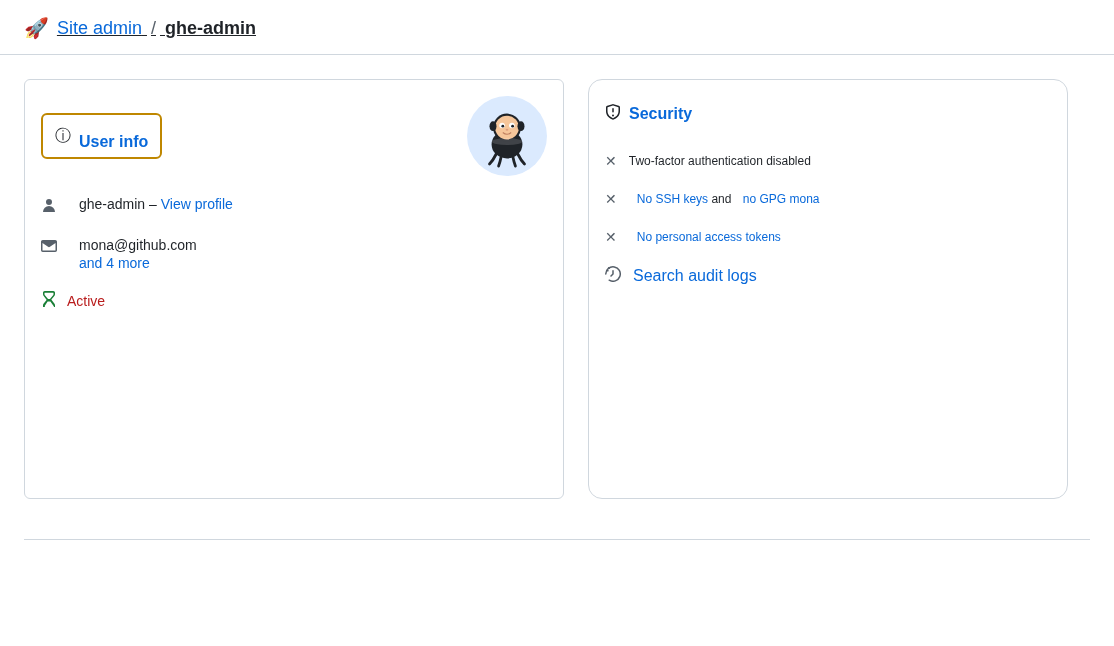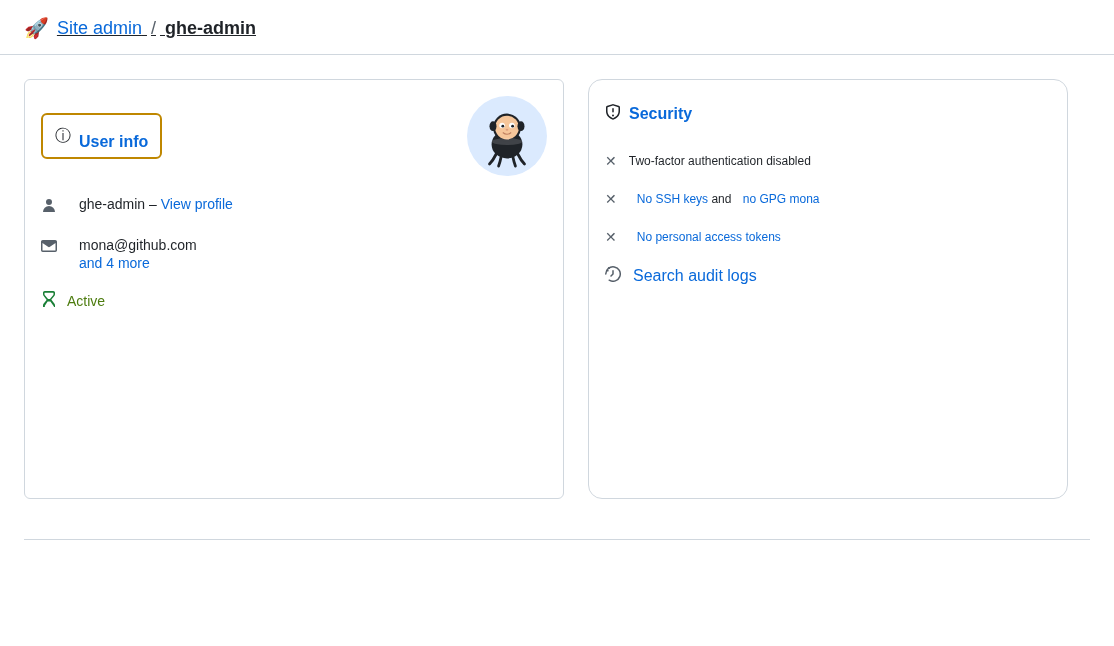--- a/index.html
+++ b/index.html
@@ -168,21 +168,21 @@
     .active-row {
       display: flex;
       align-items: center;
       gap: 10px;
     }
     .hourglass-icon {
       color: #1a7f37;
       font-size: 16px;
     }
     .active-label {
-      color: #4d7c0f;
+      color: #b91c1c;
       font-size: 14px;
       font-weight: 400;
     }
 
     
     .security-item {
       display: flex;
       align-items: flex-start;
       gap: 12px;
       margin-bottom: 20px;

